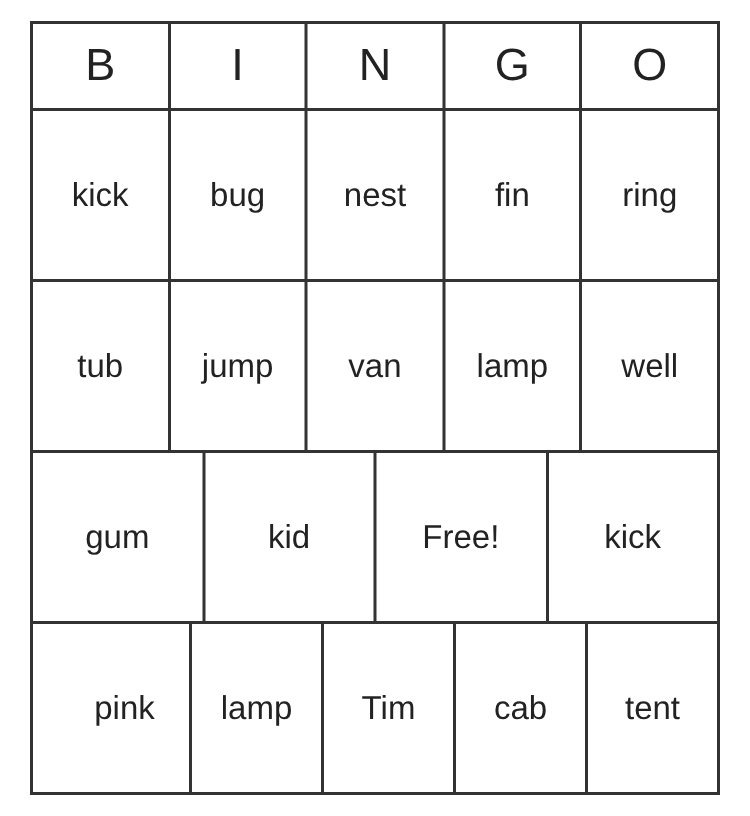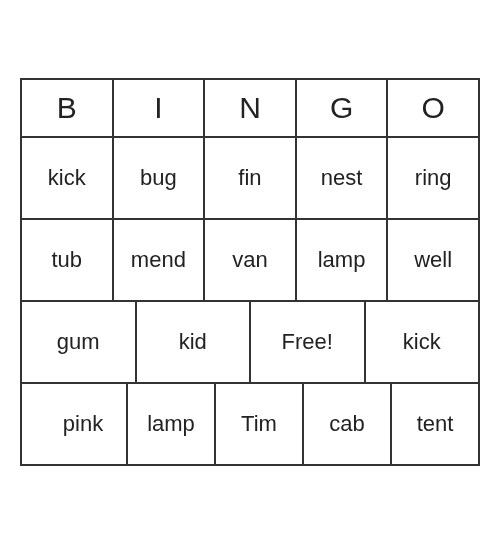--- a/index.html
+++ b/index.html
@@ -28,21 +28,21 @@
       border-bottom: 2px solid #333;
     }
 
     .bingo-row:last-child {
       border-bottom: none;
       padding-left: 18px;
     }
 
     .bingo-cell {
       flex: 1;
-      height: 80px;
+      height: 112px;
       display: flex;
       align-items: center;
       justify-content: center;
       border-right: 2px solid #333;
       font-size: 22px;
       color: #222;
     }
 
     .bingo-cell:last-child {
       border-right: none;
@@ -62,27 +62,27 @@
   <div class="bingo-cell">B</div>
       <div class="bingo-cell">I</div>
       <div class="bingo-cell">N</div>
       <div class="bingo-cell">G</div>
       <div class="bingo-cell">O</div>
     </div>
   <div id="rows-container">
       <div class="bingo-row">
         <div class="bingo-cell">kick</div>
         <div class="bingo-cell">bug</div>
+        <div class="bingo-cell">nest</div>
         <div class="bingo-cell">fin</div>
-        <div class="bingo-cell">nest</div>
         <div class="bingo-cell">ring</div>
       </div>
       <div class="bingo-row">
         <div class="bingo-cell">tub</div>
-        <div class="bingo-cell">mend</div>
+        <div class="bingo-cell">jump</div>
         <div class="bingo-cell">van</div>
         <div class="bingo-cell">lamp</div>
         <div class="bingo-cell">well</div>
       </div>
       <div class="bingo-row">
         <div class="bingo-cell">gum</div>
         <div class="bingo-cell">kid</div>
         <div class="bingo-cell">Free!</div>
         <div class="bingo-cell">kick</div>
       </div>

